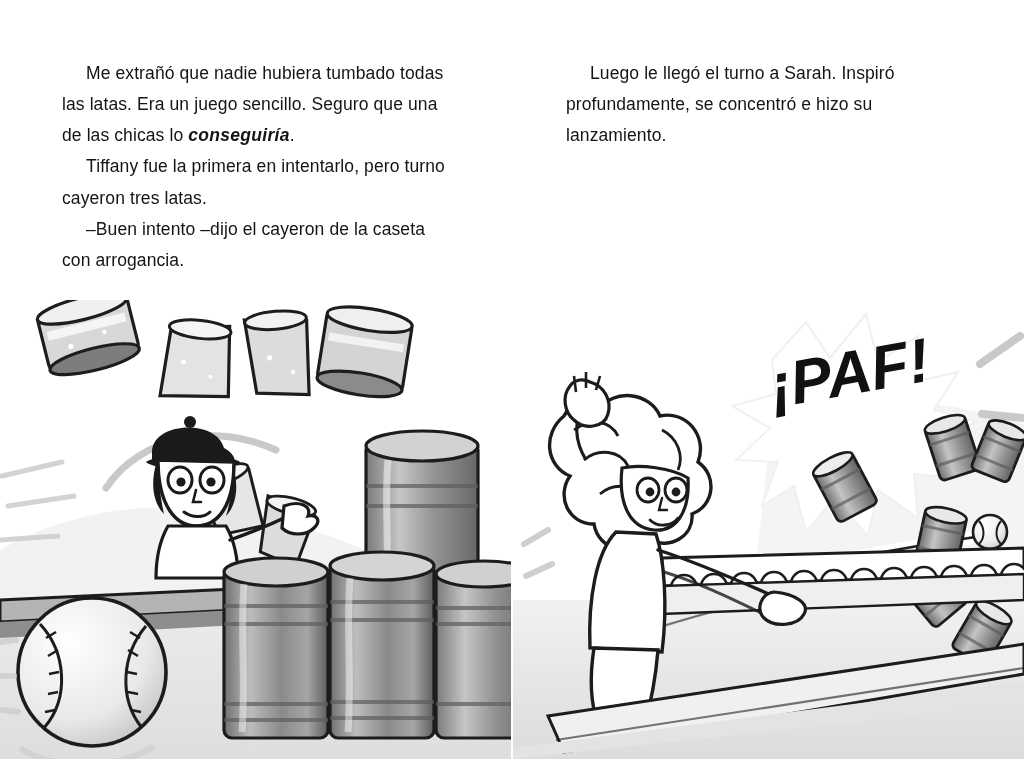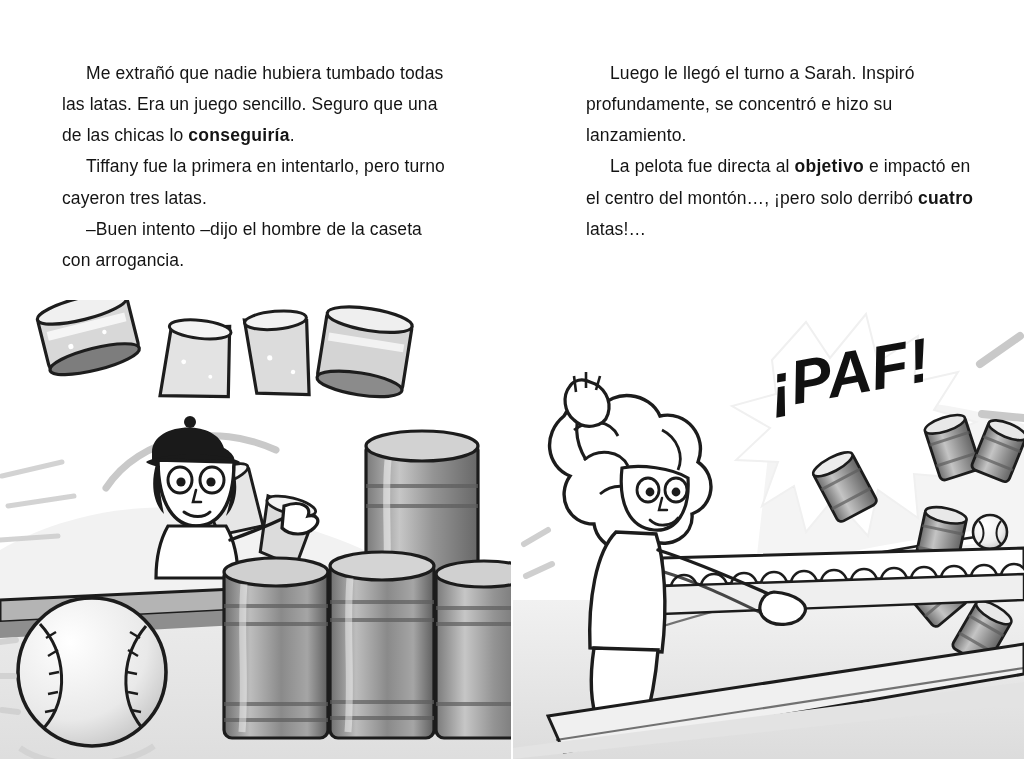--- a/index.html
+++ b/index.html
@@ -35,30 +35,31 @@
     font-size: 17.5px;
     line-height: 1.78;
     color: #141414;
     letter-spacing: 0.1px;
   }
   .page-left .text-block {
     left: 62px;
     width: 392px;
   }
   .page-right .text-block {
-    left: 74px;
+    left: 54px;
     width: 396px;
   }
   .para {
     margin: 0;
     text-indent: 24px;
   }
   .emph {
     font-weight: 700;
     letter-spacing: 0.3px;
+    font-style: italic;
   }
 
   
   .illus {
     position: absolute;
     left: 0;
     width: 512px;
     bottom: 0;
     overflow: hidden;
   }
@@ -86,21 +87,21 @@
   <div class="page page-left">
 
     <div class="text-block">
       <p class="para">
         <span>Me extrañó que nadie hubiera tumbado todas las latas. Era un juego sencillo. Seguro que una de las chicas lo </span><span class="emph">conseguiría</span><span>.</span>
       </p>
       <p class="para">
         <span>Tiffany fue la primera en intentarlo, pero turno cayeron tres latas.</span>
       </p>
       <p class="para">
-        <span>–Buen intento –dijo el hombre de la caseta con arrogancia.</span>
+        <span>–Buen intento –dijo el cayeron de la caseta con arrogancia.</span>
       </p>
     </div>
 
     <div class="illus">
       <svg width="512" height="459" viewBox="0 0 512 459" xmlns="http://www.w3.org/2000/svg">
         <defs>
           <linearGradient id="gFloor" x1="0" y1="0" x2="0" y2="1">
             <stop offset="0%" stop-color="#efefef"></stop>
             <stop offset="100%" stop-color="#dedede"></stop>
           </linearGradient>
@@ -276,23 +277,20 @@
       </svg>
     </div>
   </div>
 
   <div class="page page-right">
 
     <div class="text-block">
       <p class="para">
         <span>Luego le llegó el turno a Sarah. Inspiró profundamente, se concentró e hizo su lanzamiento.</span>
       </p>
-      <p class="para">
-        <span>La pelota fue directa al </span><span class="emph">objetivo</span><span> e impactó en el centro del montón…, ¡pero solo derribó </span><span class="emph">cuatro</span><span> latas!…</span>
-      </p>
     </div>
 
     <div class="illus">
       <svg width="512" height="459" viewBox="0 0 512 459" xmlns="http://www.w3.org/2000/svg">
         <defs>
           <linearGradient id="gFloorR" x1="0" y1="0" x2="0" y2="1">
             <stop offset="0%" stop-color="#f1f1f1"></stop>
             <stop offset="100%" stop-color="#dcdcdc"></stop>
           </linearGradient>
           <linearGradient id="gCan" x1="0" y1="0" x2="1" y2="0">

